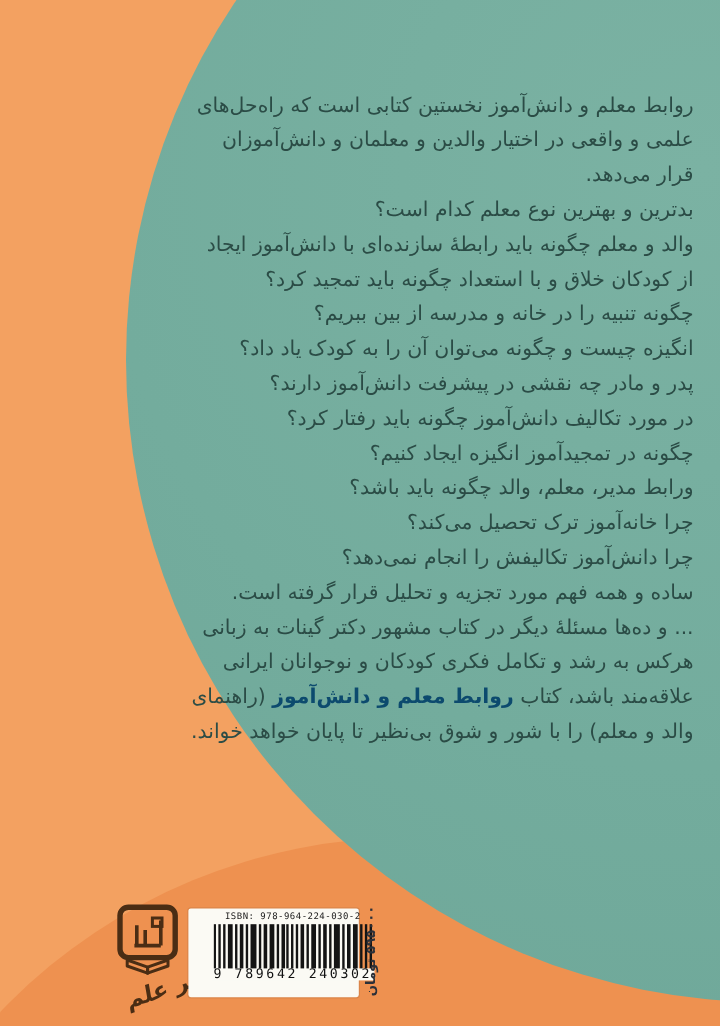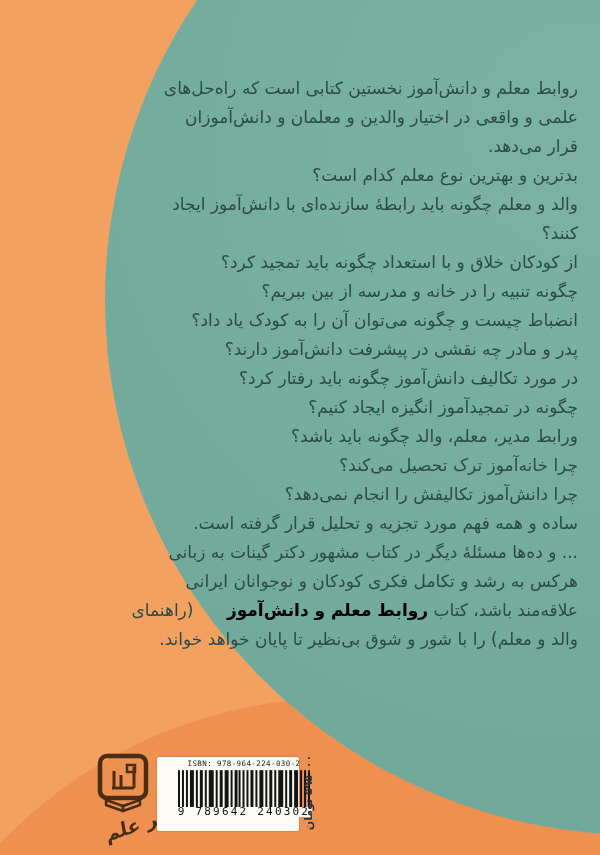--- a/index.html
+++ b/index.html
@@ -22,21 +22,21 @@
     background:#73ac9d;
     background:radial-gradient(circle at 45% 35%, #7bb2a3 0%, #73ac9d 55%, #6da698 100%);
   }
   .blurb{
     position:absolute;top:74px;right:22px;left:126px;
     direction:rtl;text-align:right;
     color:#2b4c46;
     font-size:17px;line-height:29px;
   }
   .blurb .text-line{white-space:nowrap;height:29px;}
-  .blurb .text-line b{font-weight:bold;color:#000000;margin-left:28px;}
+  .blurb .text-line b{font-weight:bold;color:#0c4a6e;}
   
   .logo{
     position:absolute;left:96px;top:753px;width:64px;height:102px;
     color:#4a2d14;
   }
   .logo svg{display:block;}
   .pubname{
     position:absolute;left:8px;top:58px;
     font-size:19px;font-weight:bold;
     transform:rotate(-18deg) skewX(-8deg);
@@ -83,24 +83,23 @@
 
   <div class="circle dark"></div>
   <div class="circle teal"></div>
 
   <div class="blurb">
       <div class="text-line">روابط معلم و دانش‌آموز نخستین کتابی است که راه‌حل‌های</div>
       <div class="text-line">علمی و واقعی در اختیار والدین و معلمان و دانش‌آموزان</div>
       <div class="text-line">قرار می‌دهد.</div>
       <div class="text-line">بدترین و بهترین نوع معلم کدام است؟</div>
       <div class="text-line">والد و معلم چگونه باید رابطهٔ سازنده‌ای با دانش‌آموز ایجاد</div>
-      <div class="text-line">کنند؟</div>
       <div class="text-line">از کودکان خلاق و با استعداد چگونه باید تمجید کرد؟</div>
       <div class="text-line">چگونه تنبیه را در خانه و مدرسه از بین ببریم؟</div>
-      <div class="text-line">انضباط چیست و چگونه می‌توان آن را به کودک یاد داد؟</div>
+      <div class="text-line">انگیزه چیست و چگونه می‌توان آن را به کودک یاد داد؟</div>
       <div class="text-line">پدر و مادر چه نقشی در پیشرفت دانش‌آموز دارند؟</div>
       <div class="text-line">در مورد تکالیف دانش‌آموز چگونه باید رفتار کرد؟</div>
       <div class="text-line">چگونه در تمجید‌آموز انگیزه ایجاد کنیم؟</div>
       <div class="text-line">ورابط مدیر، معلم، والد چگونه باید باشد؟</div>
       <div class="text-line">چرا خانه‌آموز ترک تحصیل می‌کند؟</div>
       <div class="text-line">چرا دانش‌آموز تکالیفش را انجام نمی‌دهد؟</div>
       <div class="text-line">ساده و همه فهم مورد تجزیه و تحلیل قرار گرفته است.</div>
       <div class="text-line">... و ده‌ها مسئلهٔ دیگر در کتاب مشهور دکتر گینات به زبانی</div>
       <div class="text-line">هرکس به رشد و تکامل فکری کودکان و نوجوانان ایرانی</div>
       <div class="text-line"><span>علاقه‌مند باشد، کتاب </span><b>روابط معلم و دانش‌آموز</b><span> (راهنمای</span></div>

